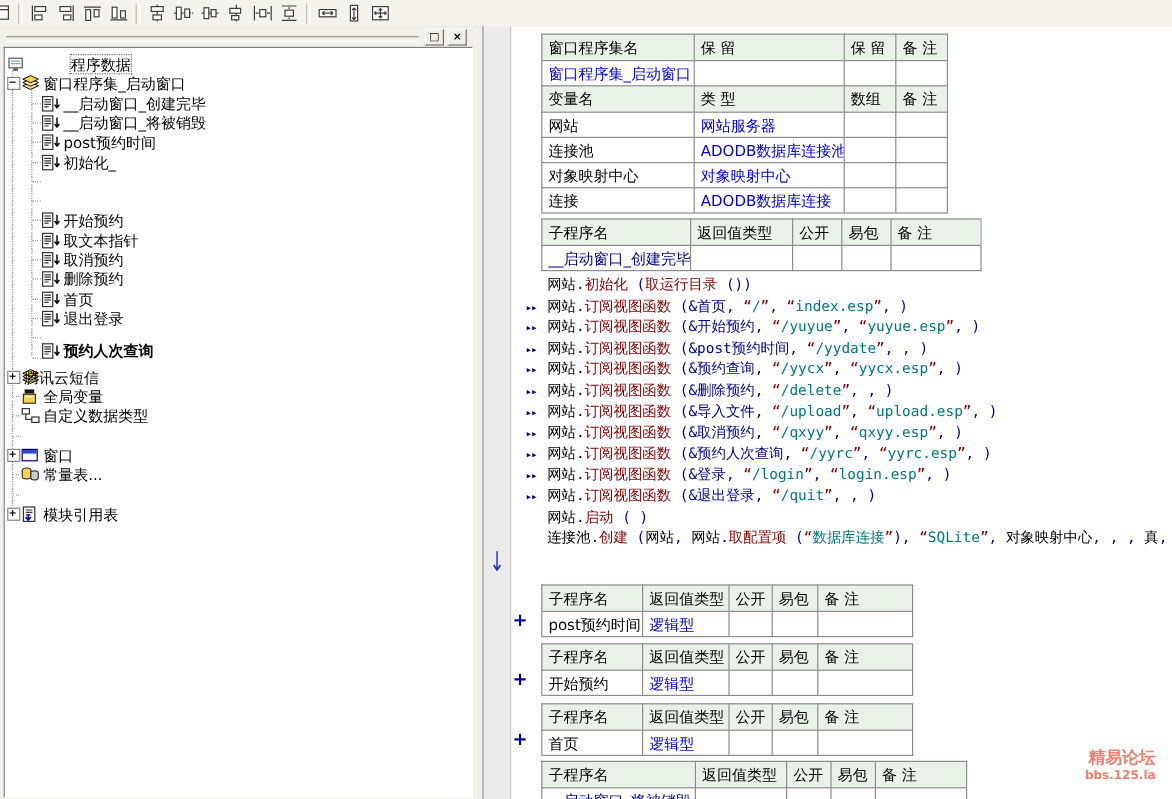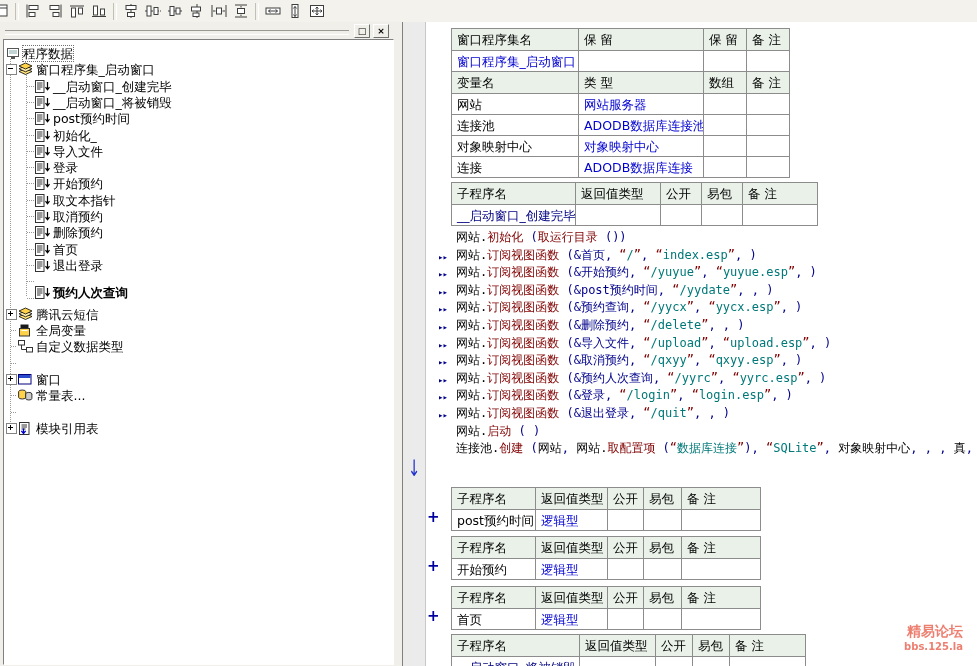--- a/index.html
+++ b/index.html
@@ -21,21 +21,21 @@
   .mini-btn{position:absolute;top:2px;width:16px;height:14px;background:#f0efe9;
             border:1px solid;border-color:#fff #6f6f6f #6f6f6f #fff;font-size:9px;line-height:11px;
             text-align:center;padding:0;font-weight:bold;color:#000;font-family:inherit;}
   .mini-btn.b1{left:354px;}
   .mini-btn.b2{left:373px;}
   .tree{position:absolute;left:3px;top:17px;width:389px;height:624px;background:#fff;
         border-top:1px solid #808080;border-left:1px solid #808080;
         border-right:1px solid #fff;border-bottom:1px solid #fff;overflow:hidden;}
   .trow{position:absolute;left:0;width:100%;height:17px;cursor:default;}
   .tlabel{position:absolute;top:1px;white-space:nowrap;font-size:12.5px;line-height:15px;}
-  .tlabel.sel{outline:1px dotted #707070;}
+  .tlabel.sel{outline:1px dotted #707070;margin-left:36px;}
   .ticon{position:absolute;top:1px;}
   .dotv{position:absolute;width:1px;background-image:repeating-linear-gradient(to bottom,#9a9a9a 0 1px,transparent 1px 2px);}
   .doth{position:absolute;height:1px;background-image:repeating-linear-gradient(to right,#9a9a9a 0 1px,transparent 1px 2px);}
   .ebox{position:absolute;width:9px;height:9px;background:#fff;border:1px solid #848484;}
   .ebox .h{position:absolute;left:1px;top:3px;width:5px;height:1px;background:#000;}
   .ebox .v{position:absolute;left:3px;top:1px;width:1px;height:5px;background:#000;}
 
   .splitter{position:absolute;left:396px;top:22px;width:6px;height:644px;background:#f0efe9;}
 
   
@@ -232,37 +232,21 @@
         <div class="doth" style="left: 23px; top: 94.5px; width: 7px;"></div>
         <div class="trow" style="top: 86.5px;">
           <span class="ticon" style="left: 30px;"><svg width="17" height="15">
               <rect x="1.5" y="1.5" width="8.5" height="12" fill="#fff" stroke="#333"></rect>
               <path d="M3 4h5.5M3 6h5.5M3 8h5.5M3 10h3.5" stroke="#333" fill="none"></path>
               <path d="M13.5 3v7.5M11.5 8.2l2 2.6 2-2.6" stroke="#000" fill="none" stroke-width="1.2"></path>
             </svg></span>
           <span class="tlabel" style="left: 49px;">初始化_</span>
         </div>
         <div class="doth" style="left: 23px; top: 110.8px; width: 7px;"></div>
-        <div class="trow" style="top: 102.8px;">
-          <span class="ticon" style="left: 30px;"><svg width="17" height="15">
-              <rect x="1.5" y="1.5" width="8.5" height="12" fill="#fff" stroke="#333"></rect>
-              <path d="M3 4h5.5M3 6h5.5M3 8h5.5M3 10h3.5" stroke="#333" fill="none"></path>
-              <path d="M13.5 3v7.5M11.5 8.2l2 2.6 2-2.6" stroke="#000" fill="none" stroke-width="1.2"></path>
-            </svg></span>
-          <span class="tlabel" style="left: 49px;">导入文件</span>
-        </div>
         <div class="doth" style="left: 23px; top: 127.1px; width: 7px;"></div>
-        <div class="trow" style="top: 119.1px;">
-          <span class="ticon" style="left: 30px;"><svg width="17" height="15">
-              <rect x="1.5" y="1.5" width="8.5" height="12" fill="#fff" stroke="#333"></rect>
-              <path d="M3 4h5.5M3 6h5.5M3 8h5.5M3 10h3.5" stroke="#333" fill="none"></path>
-              <path d="M13.5 3v7.5M11.5 8.2l2 2.6 2-2.6" stroke="#000" fill="none" stroke-width="1.2"></path>
-            </svg></span>
-          <span class="tlabel" style="left: 49px;">登录</span>
-        </div>
         <div class="doth" style="left: 23px; top: 143.4px; width: 7px;"></div>
         <div class="trow" style="top: 135.4px;">
           <span class="ticon" style="left: 30px;"><svg width="17" height="15">
               <rect x="1.5" y="1.5" width="8.5" height="12" fill="#fff" stroke="#333"></rect>
               <path d="M3 4h5.5M3 6h5.5M3 8h5.5M3 10h3.5" stroke="#333" fill="none"></path>
               <path d="M13.5 3v7.5M11.5 8.2l2 2.6 2-2.6" stroke="#000" fill="none" stroke-width="1.2"></path>
             </svg></span>
           <span class="tlabel" style="left: 49px;">开始预约</span>
         </div>
         <div class="doth" style="left: 23px; top: 159.7px; width: 7px;"></div>
@@ -322,21 +306,21 @@
         </div>
         <div class="doth" style="left: 7px; top: 273.8px; width: 6px;"></div>
         <div class="trow" style="top: 265.8px;">
           <span class="ticon" style="left: 13px;"><svg width="17" height="15">
               <g stroke="#000" stroke-width="0.8">
                 <path d="M2 9.5 L8.5 6.5 L15 9.5 L8.5 12.5 Z" fill="#ffe27a"></path>
                 <path d="M2 6.8 L8.5 3.8 L15 6.8 L8.5 9.8 Z" fill="#fff0b0"></path>
                 <path d="M2 4 L8.5 1 L15 4 L8.5 7 Z" fill="#ffd24a"></path>
               </g>
             </svg></span>
-          <span class="tlabel" style="left: 32px;">腾讯云短信</span>
+          <span class="tlabel" style="left: 16px;">腾讯云短信</span>
           <span class="ebox" style="left: 2px; top: 3px;">
             <span class="h"></span>
             <span class="v"></span>
           </span>
         </div>
         <div class="doth" style="left: 7px; top: 290.1px; width: 6px;"></div>
         <div class="trow" style="top: 282.1px;">
           <span class="ticon" style="left: 13px;"><svg width="15" height="15">
               <rect x="3.5" y="1.5" width="8" height="3.5" fill="#1a1a1a"></rect>
               <rect x="2.5" y="5.5" width="10" height="7.5" fill="#ffd24a" stroke="#333"></rect>

